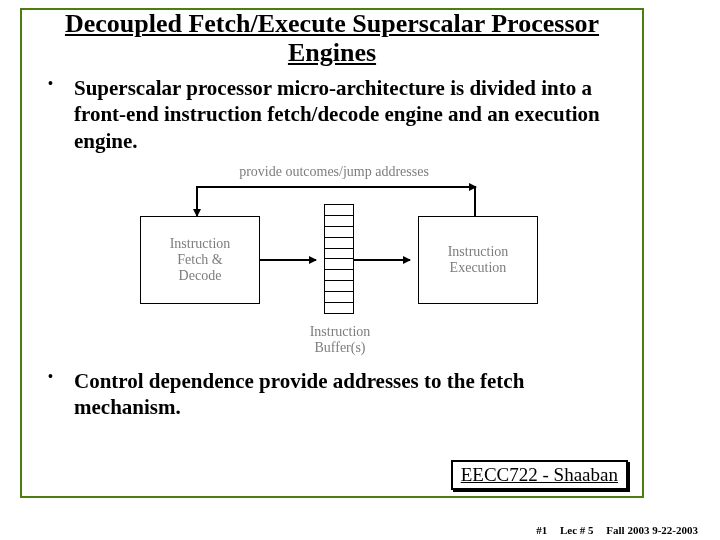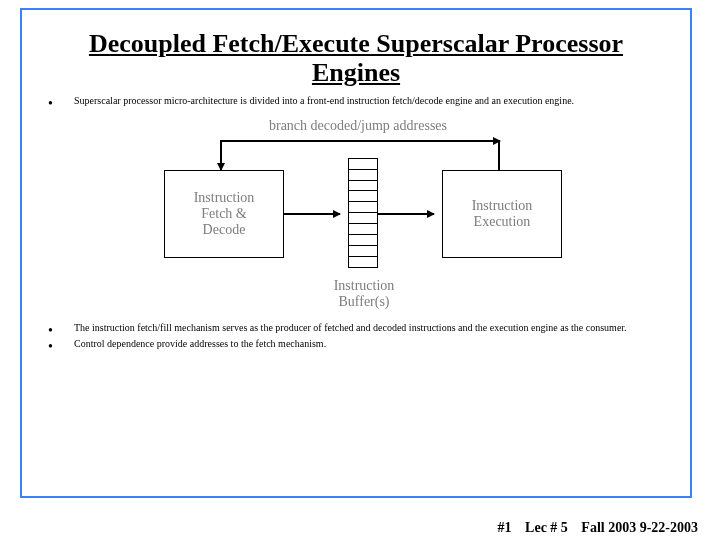--- a/index.html
+++ b/index.html
@@ -7,37 +7,37 @@
     width: 720px;
     height: 540px;
     font-family: "Times New Roman", Times, serif;
     color: #000;
     background: #fff;
     position: relative;
   }
   .slide-frame {
     position: absolute;
     top: 8px; left: 20px;
-    width: 672px; height: 490px;
-    border: 2px solid #3b82f6;
-    padding: 20px 20px 8px 20px;
+    width: 624px; height: 490px;
+    border: 2px solid #4d7c0f;
+    padding: 0 20px 8px 20px;
   }
   .title {
     font-size: 26px;
     font-weight: bold;
     text-align: center;
     text-decoration: underline;
     line-height: 1.1;
     margin-bottom: 8px;
   }
   ul.bullets {
     list-style: none;
     padding-left: 6px;
-    font-size: 10px;
-    font-weight: normal;
+    font-size: 21px;
+    font-weight: bold;
   }
   ul.bullets li {
     position: relative;
     padding-left: 26px;
     margin-bottom: 4px;
     line-height: 1.25;
   }
   ul.bullets li::before {
     content: "•";
     position: absolute;
@@ -113,39 +113,39 @@
     padding: 2px 8px;
     border: 2px solid #000;
     box-shadow: 2px 2px 0 #000;
     background: #fff;
     text-decoration: underline;
   }
   .footer {
     position: absolute;
     left: 0; bottom: 4px;
     width: 720px;
-    font-size: 14px;
+    font-size: 11px;
     font-weight: bold;
     text-align: right;
     padding-right: 22px;
   }
   .footer span { margin-left: 10px; }
 </style>
 </head>
 <body>
 
 <div class="slide-frame">
   <div class="title">Decoupled Fetch/Execute Superscalar Processor Engines</div>
 
   <ul class="bullets">
     <li>Superscalar processor micro-architecture  is divided into a front-end instruction fetch/decode engine and an execution engine.</li>
   </ul>
 
   <div class="diagram">
-    <div class="dlabel top-label">branch decoded/jump addresses</div>
+    <div class="dlabel top-label">provide outcomes/jump addresses</div>
 
     <div class="arrow v" style="left:372px; top:22px; height:30px;"></div>
     <div class="arrow h" style="left:94px; top:22px; width:280px;"></div>
     <div class="arrow v down" style="left:94px; top:22px; height:30px;"></div>
 
     <div class="dbox fetch-box">
         <span style="white-space:pre-line">Instruction
 Fetch &amp;
 Decode</span>
       </div>
@@ -169,23 +169,23 @@
 
     <div class="arrow h" style="left:158px; top:95px; width:56px;"></div>
 
     <div class="arrow h" style="left:252px; top:95px; width:56px;"></div>
 
     <div class="dlabel bottom-label"><span style="white-space:pre-line">Instruction
 Buffer(s)</span></div>
   </div>
 
   <ul class="bullets">
-    <li>The instruction fetch/fill mechanism serves as the producer of fetched and decoded instructions and the execution engine as the consumer.</li>
     <li>Control dependence provide addresses to the fetch mechanism.</li>
   </ul>
 
+  <div class="course-box">EECC722 - Shaaban</div>
 </div>
 
 <div class="footer">
   <span>#1</span>
   <span>Lec # 5</span>
   <span>Fall 2003  9-22-2003</span>
 </div>
 
 </body></html>

